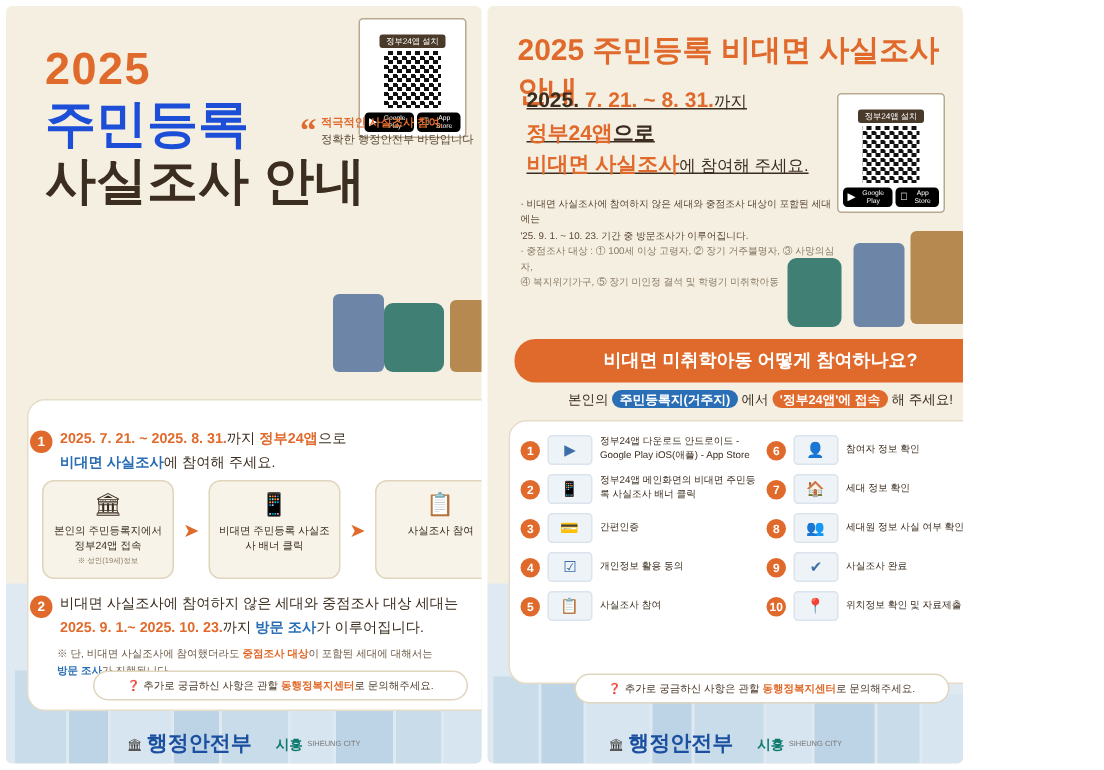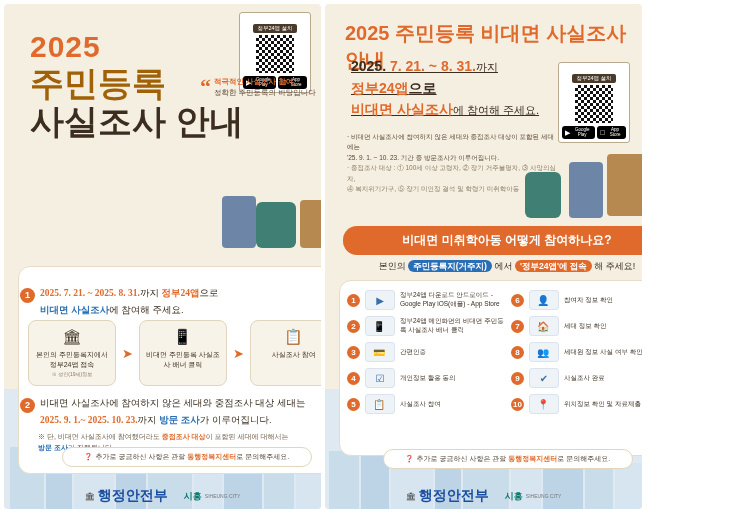--- a/index.html
+++ b/index.html
@@ -39,21 +39,21 @@
   }
   .cityband .b2 { background:#bdd3e6; }
   .cityband .b3 { background:#d6e5f0; }
 
   
   .l-title {
     position:absolute; left:26px; top:26px;
     color:#e06a2b; font-weight:bold; line-height:1.12;
   }
   .l-title .y { font-size:30px; display:block; letter-spacing:1px;}
-  .l-title .t1 { font-size:34px; display:block; color:#a16207;}
+  .l-title .t1 { font-size:34px; display:block; color:#1d4ed8;}
   .l-title .t2 { font-size:34px; display:block; color:#3b2d1f;}
 
   .quote {
     position:absolute; left:210px; top:72px; width:130px;
     font-size:7.5px; color:#5a4632; line-height:1.5;
   }
   .quote .qm {
     position:absolute; left:-14px; top:-6px; font-size:22px; color:#e06a2b;
     font-family:"Liberation Serif", serif; font-weight:bold;
   }
@@ -102,21 +102,21 @@
   .step {
     position:absolute; left:16px; width:306px;
     font-size:9.5px; color:#3b2d1f; line-height:1.55;
   }
   .num {
     display:inline-block; width:15px; height:15px; border-radius:50%;
     background:#e06a2b; color:#fff; font-size:9px; text-align:center;
     line-height:15px; font-weight:bold; margin-right:5px;
     vertical-align:-2px;
   }
-  .step b.or { color:#e06a2b;font-family:Liberation Serif, serif; }
+  .step b.or { color:#e06a2b; }
   .step b.bl { color:#2a6fb5; }
 
   .flow { position:absolute; left:24px; top:316px; display:flex; align-items:center; gap:6px;}
   .fbox {
     width:88px; height:66px; background:#f7f3e8; border:1px solid #e0d5bd;
     border-radius:8px; font-size:7px; color:#3b2d1f; text-align:center;
     padding:4px 3px; line-height:1.35;
   }
   .fbox .ic { font-size:15px; display:block; margin:2px 0 3px; }
   .arrow { color:#e06a2b; font-size:13px; }
@@ -239,21 +239,21 @@
 
     <div class="l-title">
       <span class="y">2025</span>
       <span class="t1">주민등록</span>
       <span class="t2">사실조사 안내</span>
     </div>
 
     <div class="quote">
       <span class="qm">“</span>
       <b>적극적인 사실조사 참여,</b><br>
-      <span>정확한 주민등록의 바탕입니다</span>
+      <span>정확한 행정안전부 바탕입니다</span>
     </div>
 
 
     <div class="person" style="left:218px;top:192px;width:34px;height:52px;background:#6d86a8;"></div>
     <div class="person" style="left:252px;top:198px;width:40px;height:46px;background:#3f7f74;border-radius:6px;"></div>
     <div class="person" style="left:296px;top:196px;width:32px;height:48px;background:#b5894f;"></div>
 
     <div class="whitecard"></div>
 
     <div class="step" style="top:282px;">

